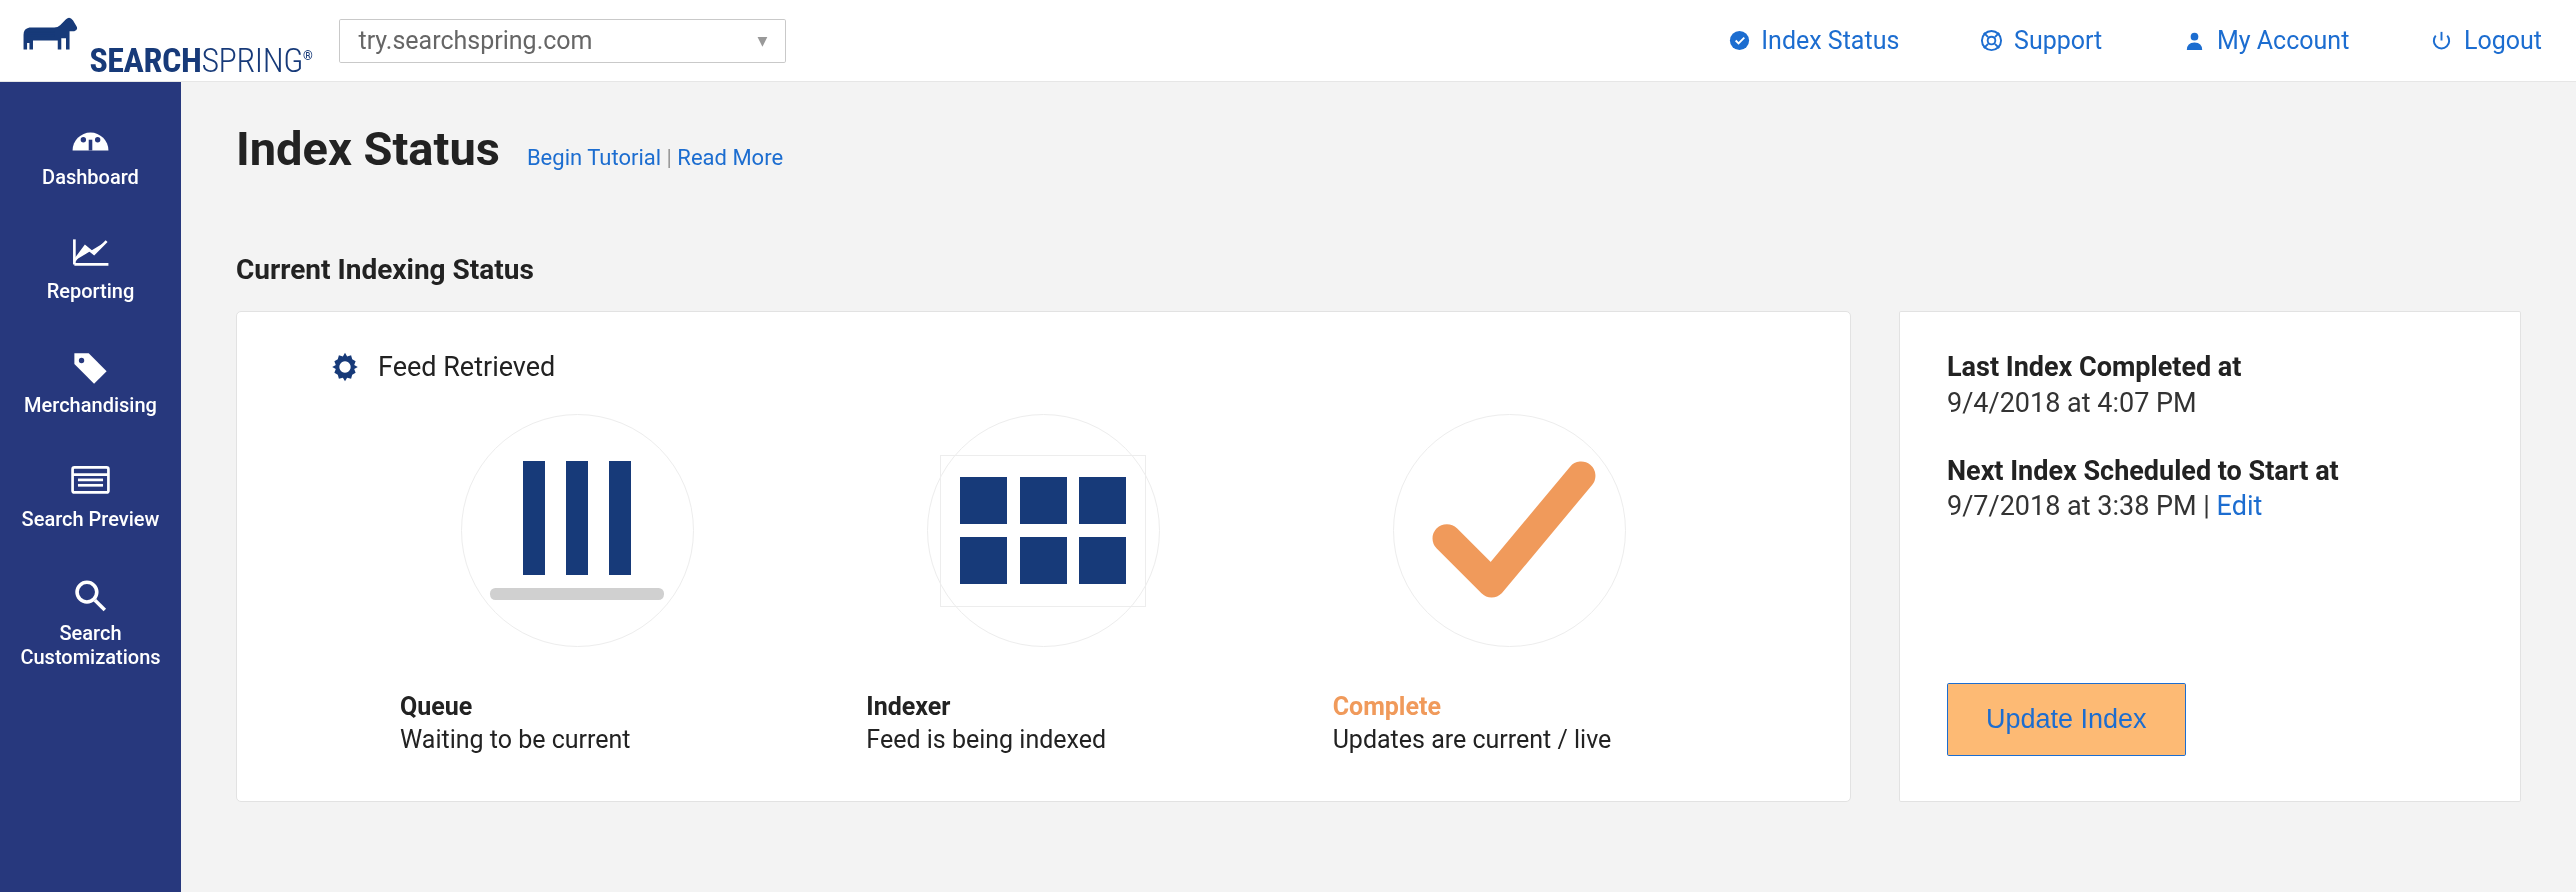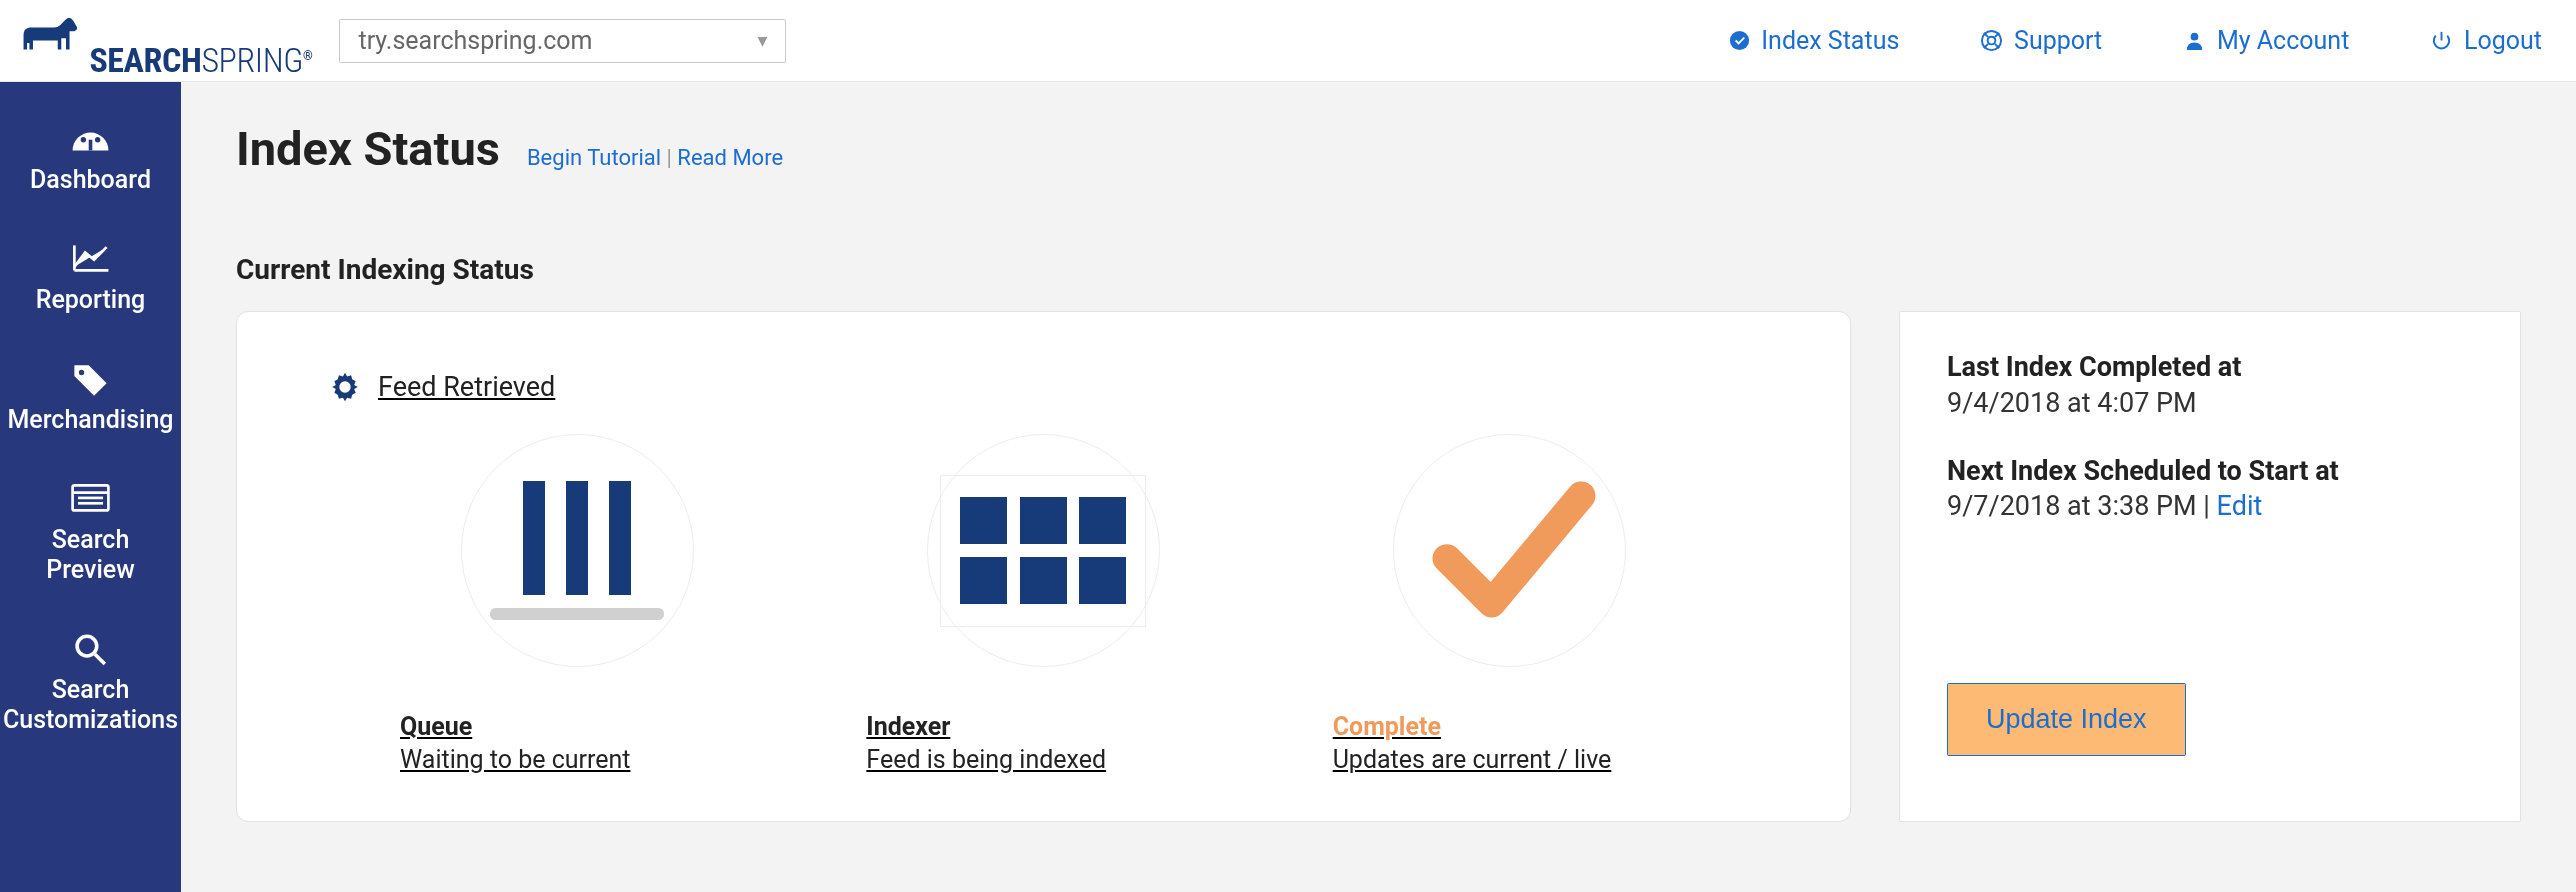--- a/index.html
+++ b/index.html
@@ -62,35 +62,34 @@
   flex-direction: column;
   padding-top: 38px;
 }
 .sidebar .item {
   display: flex; flex-direction: column; align-items: center;
   color: #fff; text-decoration: none;
   padding: 0 7.2px 45px 7.2px; text-align: center;
   cursor: pointer;
 }
 .sidebar .item .icon { width: 43px; height: 36px; margin-bottom: 9px; display: flex; align-items: center; justify-content: center; }
-.sidebar .item .label { font-size: 25px; font-weight: 500; line-height: 1.2; }
+.sidebar .item .label { font-size: 20px; font-weight: 500; line-height: 1.2; }
 .main { flex: 1; padding: 39px 55px 0 55px; overflow: auto; }
 .title-row { display: flex; align-items: baseline; gap: 27px; margin-bottom: 77px; }
 .title-row h1 { font-size: 47px; font-weight: 700; color: #222; }
 .title-row .links { font-size: 22px; color: #999; }
 .title-row .links a { color: #1c6dd0; text-decoration: none; }
 .section-title { font-size: 28px; font-weight: 700; color: #222; margin-bottom: 25px; }
 .status-row { display: flex; gap: 48px; }
 .status-card {
   flex: 1;
   background: #fff;
   border: 0.9px solid #e2e2e2;
-  border-radius: 12px;
-  padding: 58px 55px 47px 55px;
-  text-decoration: underline;
+  border-radius: 5px;
+  padding: 38px 55px 47px 55px;
 }
 .feed-row { display: flex; align-items: center; gap: 16px; margin-bottom: 30px; margin-left: 36px; }
 .feed-row .gear { width: 34px; height: 34px; color: #173a79; }
 .feed-row .txt { font-size: 27px; color: #222; }
 .stages { display: flex; gap: 4px; justify-content: space-between; padding: 0 54px; }
 .stage { flex: 1; display: flex; flex-direction: column; align-items: flex-start; }
 .stage .circle-wrap { width: 100%; display: flex; justify-content: center; margin-bottom: 45px; }
 .stage .circle {
   width: 233px; height: 233px; border-radius: 50%;
   border: 0.9px solid #ededed;

